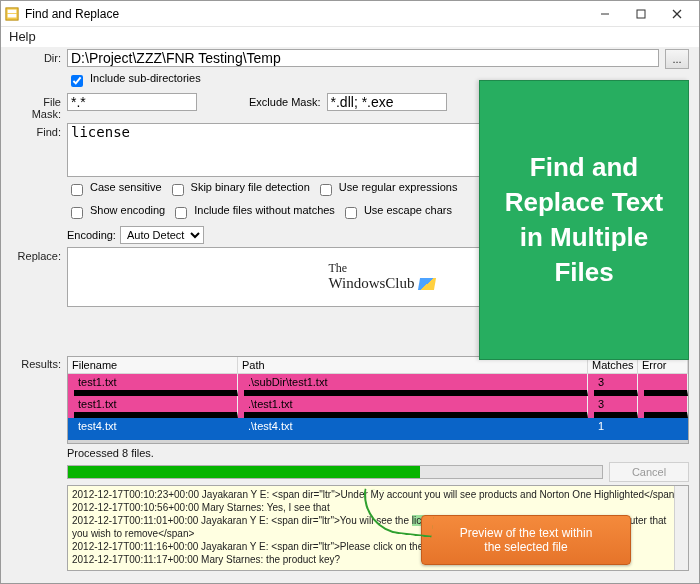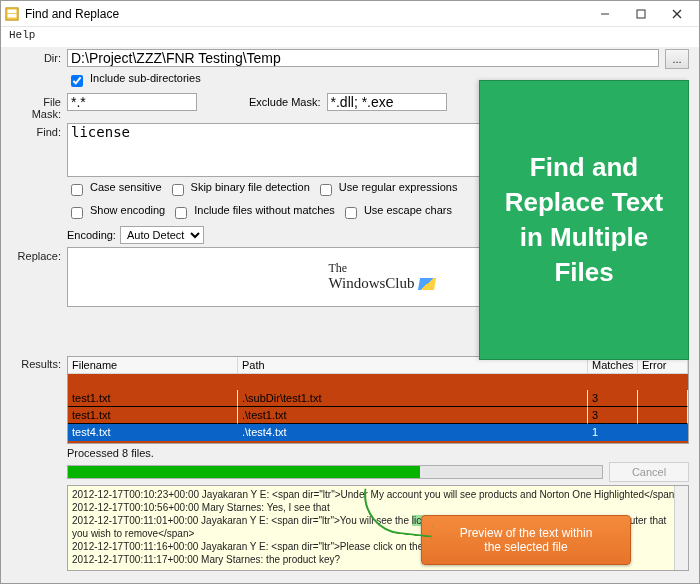--- a/index.html
+++ b/index.html
@@ -35,23 +35,22 @@
     width: 14px; height: 14px;
     margin-right: 6px;
     display: inline-block;
   }
   .titlebar .title { flex: 0 0 auto; font-size: 12px; }
   .titlebar .spacer { flex: 1; }
   .winctl { width: 36px; height: 24px; display:flex; align-items:center; justify-content:center; color:#333; }
   .menubar {
     height: 20px;
     padding: 2px 8px;
-    font-size: 11px;
+    font-size: 13px;
     color: #222;
-    font-family: Liberation Mono, monospace;
   }
   .content {
     flex: 1;
     padding: 2px 10px 10px 10px;
     display: flex;
     flex-direction: column;
     gap: 3px;
     background:#f0f0f0;
     position:relative;
   }
@@ -95,34 +94,33 @@
     display:flex; align-items:center; justify-content:center;
     font-size: 15px; color:#222; gap:6px;
     font-family: Georgia, serif;
     padding-left: 7px;
   }
   .logo-box .flag { width:16px; height:12px; background:linear-gradient(135deg,#4da3ff 50%,#ffd040 50%); transform:skewX(-10deg); }
   .results-lbl { padding-top:2px; }
   .results-table {
     flex:1;
     border:1px solid #a7a7a7;
-    background:#c2410c;
+    background:#ec4899;
     display:flex; flex-direction:column;
     height:88px;
     overflow:hidden;
-    gap:16px;
   }
   .results-header, .results-row {
     display:grid;
     grid-template-columns: 170px 1fr 50px 50px;
     font-size:11px;
   }
   .results-header { background:#f7f7f7; border-bottom:1px solid #d7d7d7; }
   .results-header .cell { padding:2px 4px; border-right:1px solid #d7d7d7; }
-  .results-row .cell { padding:2px 4px; border-right:1px solid #eee; border-bottom:1px solid #000000; }
+  .results-row .cell { padding:2px 4px; border-right:1px solid #eee; border-bottom:6px solid #000000;margin-left:6px; }
   .results-row.selected { background:#0a64c8; color:#fff; }
   .results-row.selected .cell { border-color:#0a64c8; }
   .results-scrollpad { background:#d4d4d4; flex:1; }
   .progress-row { display:flex; align-items:center; gap:6px; padding-left:56px; }
   .processed { font-size:11px; color:#111; padding-left:56px; }
   .progress {
     flex:1; height:14px; border:1px solid #b0b0b0; background:#e6e6e6; position:relative;
   }
   .progress .bar { height:100%; width:66%; background:#06b400; }
   .cancel-btn { width:80px; color:#999; background:#f5f5f5; border-color:#d0d0d0; }

